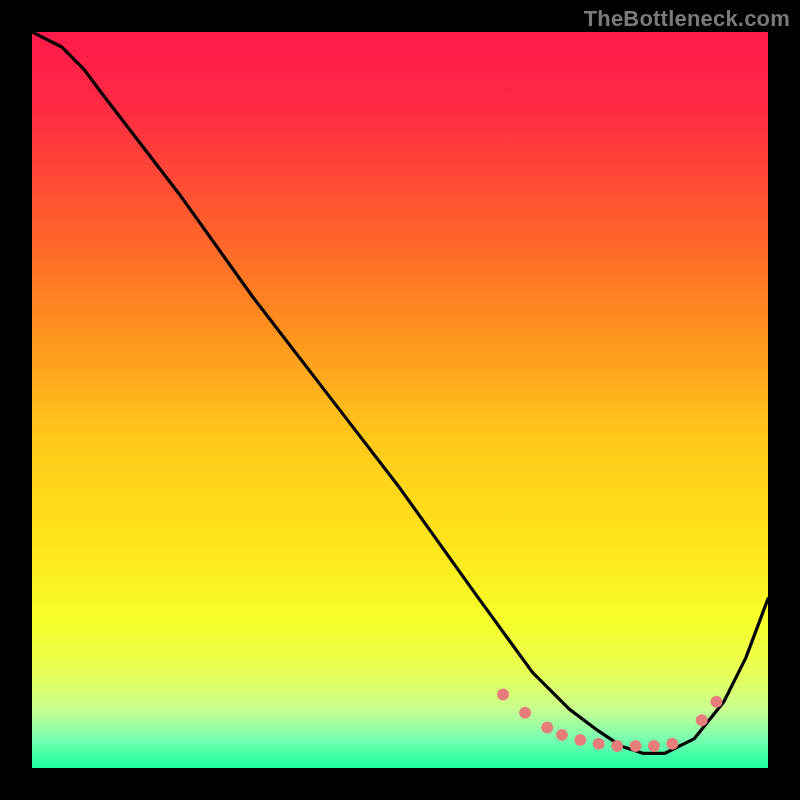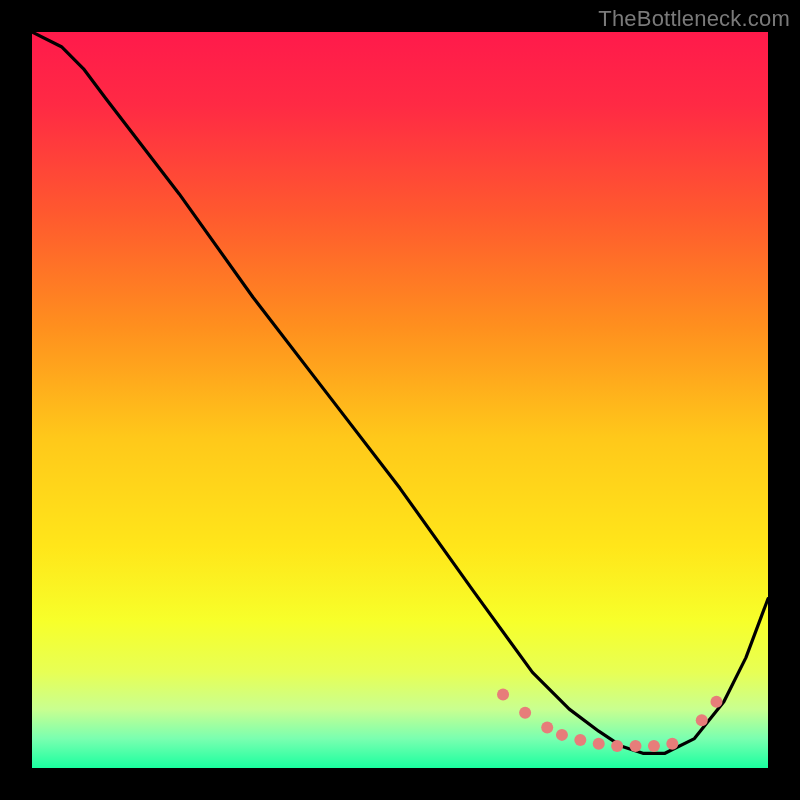--- a/index.html
+++ b/index.html
@@ -16,21 +16,21 @@
     width: 800px;
     height: 800px;
     background: #000;
   }
   .watermark {
     position: absolute;
     top: 6px;
     right: 10px;
     color: #7a7a7a;
     font-size: 22px;
-    font-weight: 400;
+    font-weight: 700;
     letter-spacing: 0.2px;
     z-index: 5;
   }
   .plot {
     position: absolute;
     left: 32px;
     top: 32px;
     width: 736px;
     height: 736px;
     overflow: hidden;

